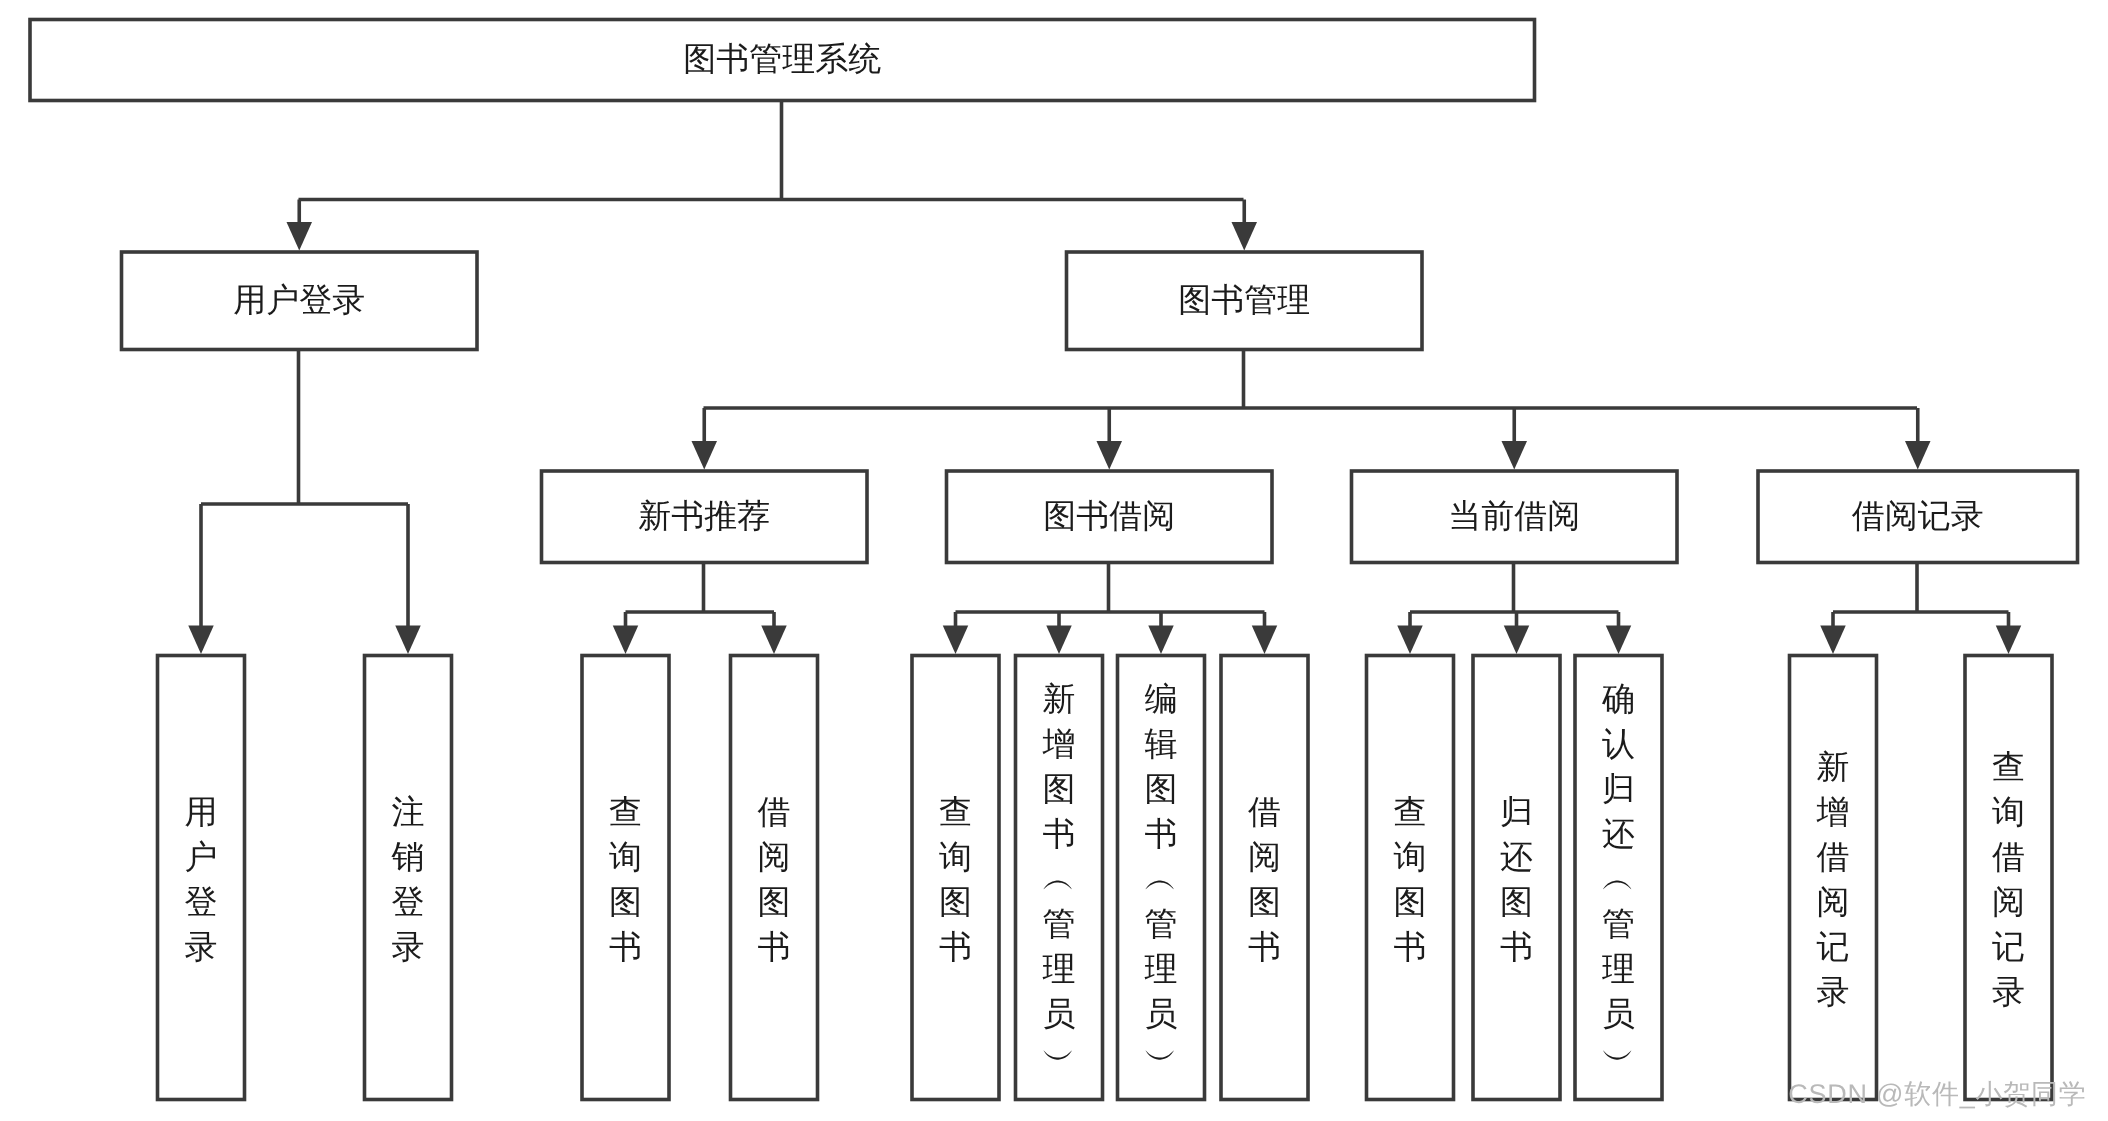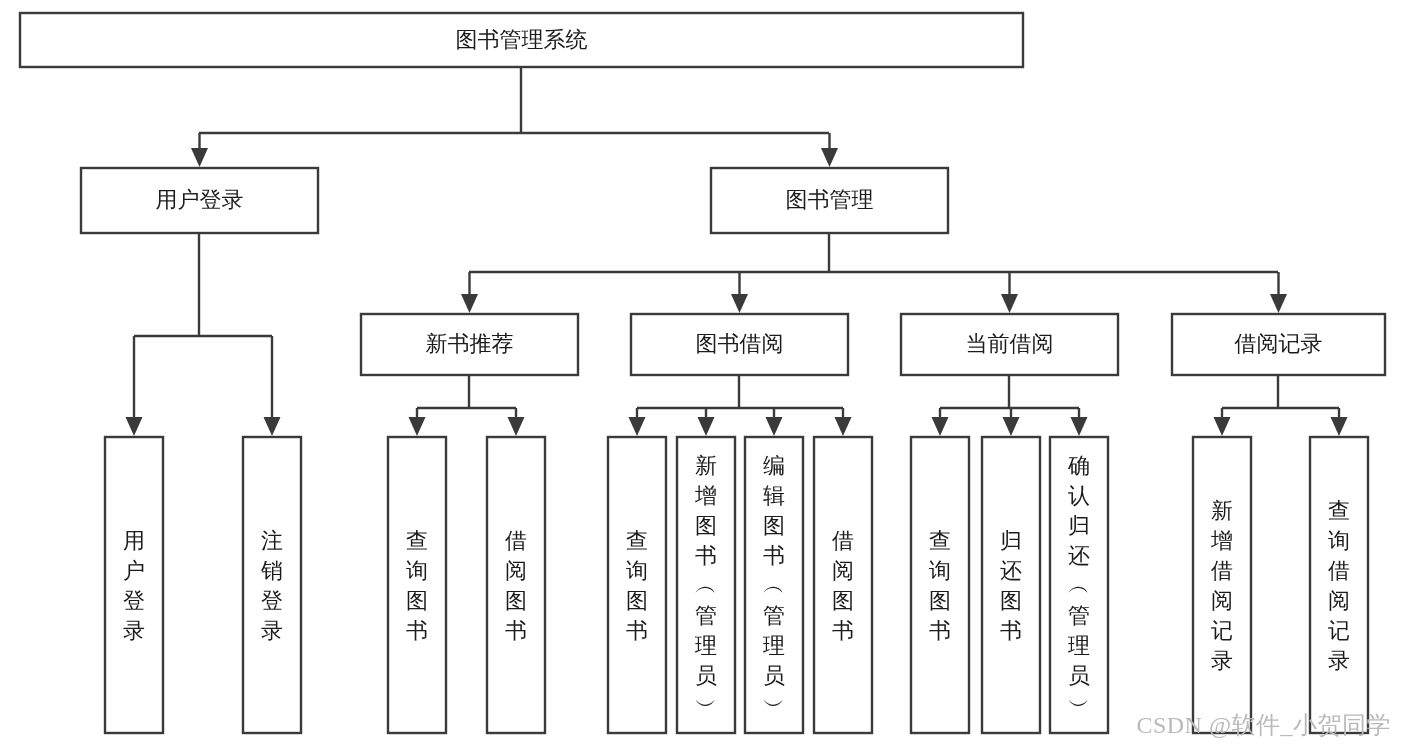--- a/index.html
+++ b/index.html
@@ -52,22 +52,22 @@
   .node-label-v {
     font-family: "Liberation Sans", "DejaVu Sans", sans-serif;
     font-size: 22px;
     fill: #1b1b1b;
     text-anchor: middle;
   }
   .watermark-text {
     position: absolute;
     right: 14px;
     bottom: 6px;
-    font-family: Liberation Serif, serif;
-    font-size: 24px;
+    font-family: Liberation Sans, sans-serif;
+    font-size: 18px;
     color: #b9b9b9;
     letter-spacing: 0.5px;
     white-space: nowrap;
     user-select: none;
   }
 </style>
 </head>
 <body>
 
 <div id="diagram-root">

